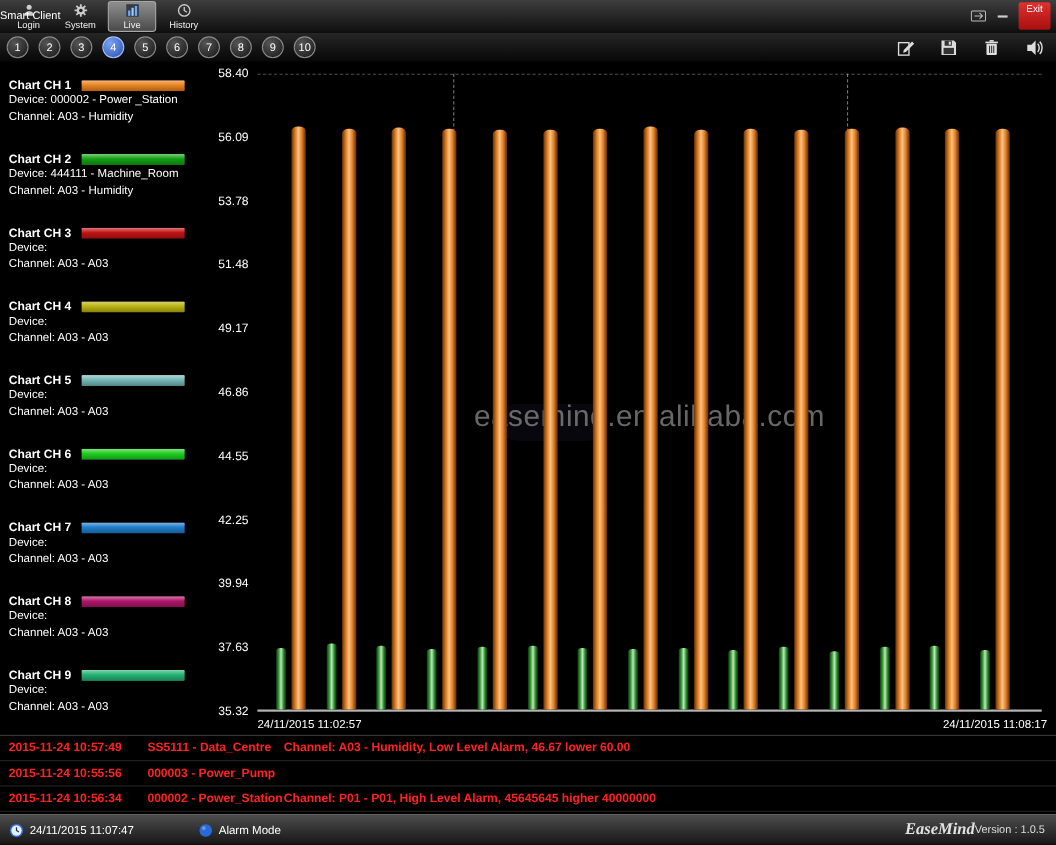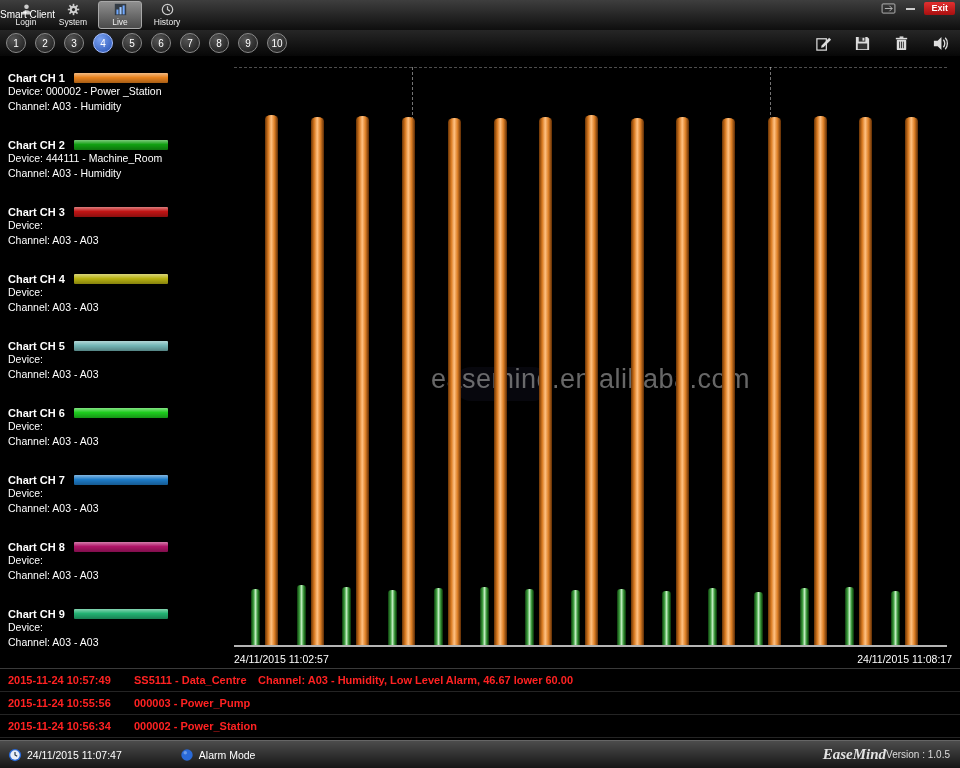--- a/index.html
+++ b/index.html
@@ -12,21 +12,21 @@
   .nav-item{width:44px;height:28px;display:flex;flex-direction:column;align-items:center;justify-content:center;cursor:pointer;border-radius:3px}
   .nav-item .icn{display:block;height:13px}
   .nav-item .icn svg{width:13px;height:13px;display:block}
   .nav-label{font-size:8.5px;color:#eee;margin-top:1px}
   .nav-item.active{background:linear-gradient(#8f8f8f,#4a4a4a);border:1px solid #a8a8a8}
   .app-title{position:absolute;left:0;right:0;top:9px;font-size:10px;font-weight:normal;pointer-events:none}
   .win-controls{position:absolute;right:5px;top:2px;display:flex;align-items:center;gap:6px}
   .win-btn{display:flex;align-items:center;justify-content:center;width:16px;height:12px;cursor:pointer}
   .win-btn .icn svg{width:15px;height:11px;display:block}
   .min-glyph{width:9px;height:2px;background:#ccc}
-  .exit-btn{background:linear-gradient(#e23030,#a80f0f);color:#fff;font-size:9px;font-weight:bold;padding:1px 7px 2px;border-radius:2px;cursor:pointer}
+  .exit-btn{background:linear-gradient(#e23030,#a80f0f);color:#fff;font-size:9px;font-weight:normal;padding:1px 7px 14px;border-radius:2px;cursor:pointer}
 
   
   .tabbar{position:absolute;top:30px;left:0;right:0;height:26px;background:linear-gradient(#262626,#070707)}
   #tabs{position:absolute;left:6px;top:3px;display:flex;gap:9px}
   .tab{width:20px;height:20px;border-radius:50%;background:radial-gradient(circle at 35% 30%,#565656,#161616);border:1px solid #8a8a8a;color:#fff;font-size:10px;display:flex;align-items:center;justify-content:center;cursor:pointer}
   .tab.active{background:radial-gradient(circle at 35% 30%,#7ba2f2,#2450b2);border-color:#a8c0ff}
   #toolbar{position:absolute;right:8px;top:2px;display:flex;gap:15px}
   .tool-btn{width:24px;height:22px;display:flex;align-items:center;justify-content:center;cursor:pointer}
   .tool-btn .icn svg{width:17px;height:17px;display:block}
 
@@ -270,20 +270,33 @@
             <span class="chan-title">Chart CH 9</span>
             <span class="swatch" style="background: linear-gradient(rgba(255, 255, 255, 0.45), rgba(255, 255, 255, 0) 45%, rgba(0, 0, 0, 0.28)) rgb(35, 178, 115);"></span>
           </div>
           <div class="chan-line">Device:</div>
           <div class="chan-line">Channel: A03 - A03</div>
         </div>
       </div>
   </div>
 
   <div class="chart-area">
+    <div id="yaxis">
+        <div class="ytick" style="top: -6px;">58.40</div>
+        <div class="ytick" style="top: 52px;">56.09</div>
+        <div class="ytick" style="top: 110px;">53.78</div>
+        <div class="ytick" style="top: 168px;">51.48</div>
+        <div class="ytick" style="top: 226px;">49.17</div>
+        <div class="ytick" style="top: 284px;">46.86</div>
+        <div class="ytick" style="top: 342px;">44.55</div>
+        <div class="ytick" style="top: 400px;">42.25</div>
+        <div class="ytick" style="top: 458px;">39.94</div>
+        <div class="ytick" style="top: 516px;">37.63</div>
+        <div class="ytick" style="top: 574px;">35.32</div>
+      </div>
     <div id="plot">
       <div class="wm-blob"></div>
       <div class="watermark">easemind.en.alibaba.com</div>
     <div class="vgrid" style="left: 178px;"></div>
         <div class="vgrid" style="left: 536px;"></div>
         <div class="hgrid"></div>
         <div class="bar green" style="left: 17px; height: 56px;"></div>
         <div class="bar orange" style="left: 31px; height: 530px;"></div>
         <div class="bar green" style="left: 63px; height: 60px;"></div>
         <div class="bar orange" style="left: 77px; height: 528px;"></div>
@@ -324,20 +337,21 @@
         <span class="a-dev">SS5111 - Data_Centre</span>
         <span class="a-msg">Channel: A03 - Humidity, Low Level Alarm, 46.67 lower 60.00</span>
       </div>
       <div class="alarm-row">
         <span class="a-time">2015-11-24 10:55:56</span>
         <span class="a-dev">000003 - Power_Pump</span>
       </div>
       <div class="alarm-row">
         <span class="a-time">2015-11-24 10:56:34</span>
         <span class="a-dev">000002 - Power_Station</span>
+        <span class="a-msg">Channel: P01 - P01, High Level Alarm, 45645645 higher 40000000</span>
       </div>
     </div>
 
   <div class="statusbar">
     <span class="sb-icn" id="sb-clock">
         <span class="icn">
           <svg viewBox="0 0 16 16">
             <circle cx="8" cy="8" r="7" fill="#2a6ad8"></circle>
             <circle cx="8" cy="8" r="5.4" fill="#e8eef8"></circle>
             <path d="M8 4.5V8l2.5 1.5" stroke="#234" stroke-width="1.3" fill="none"></path>

